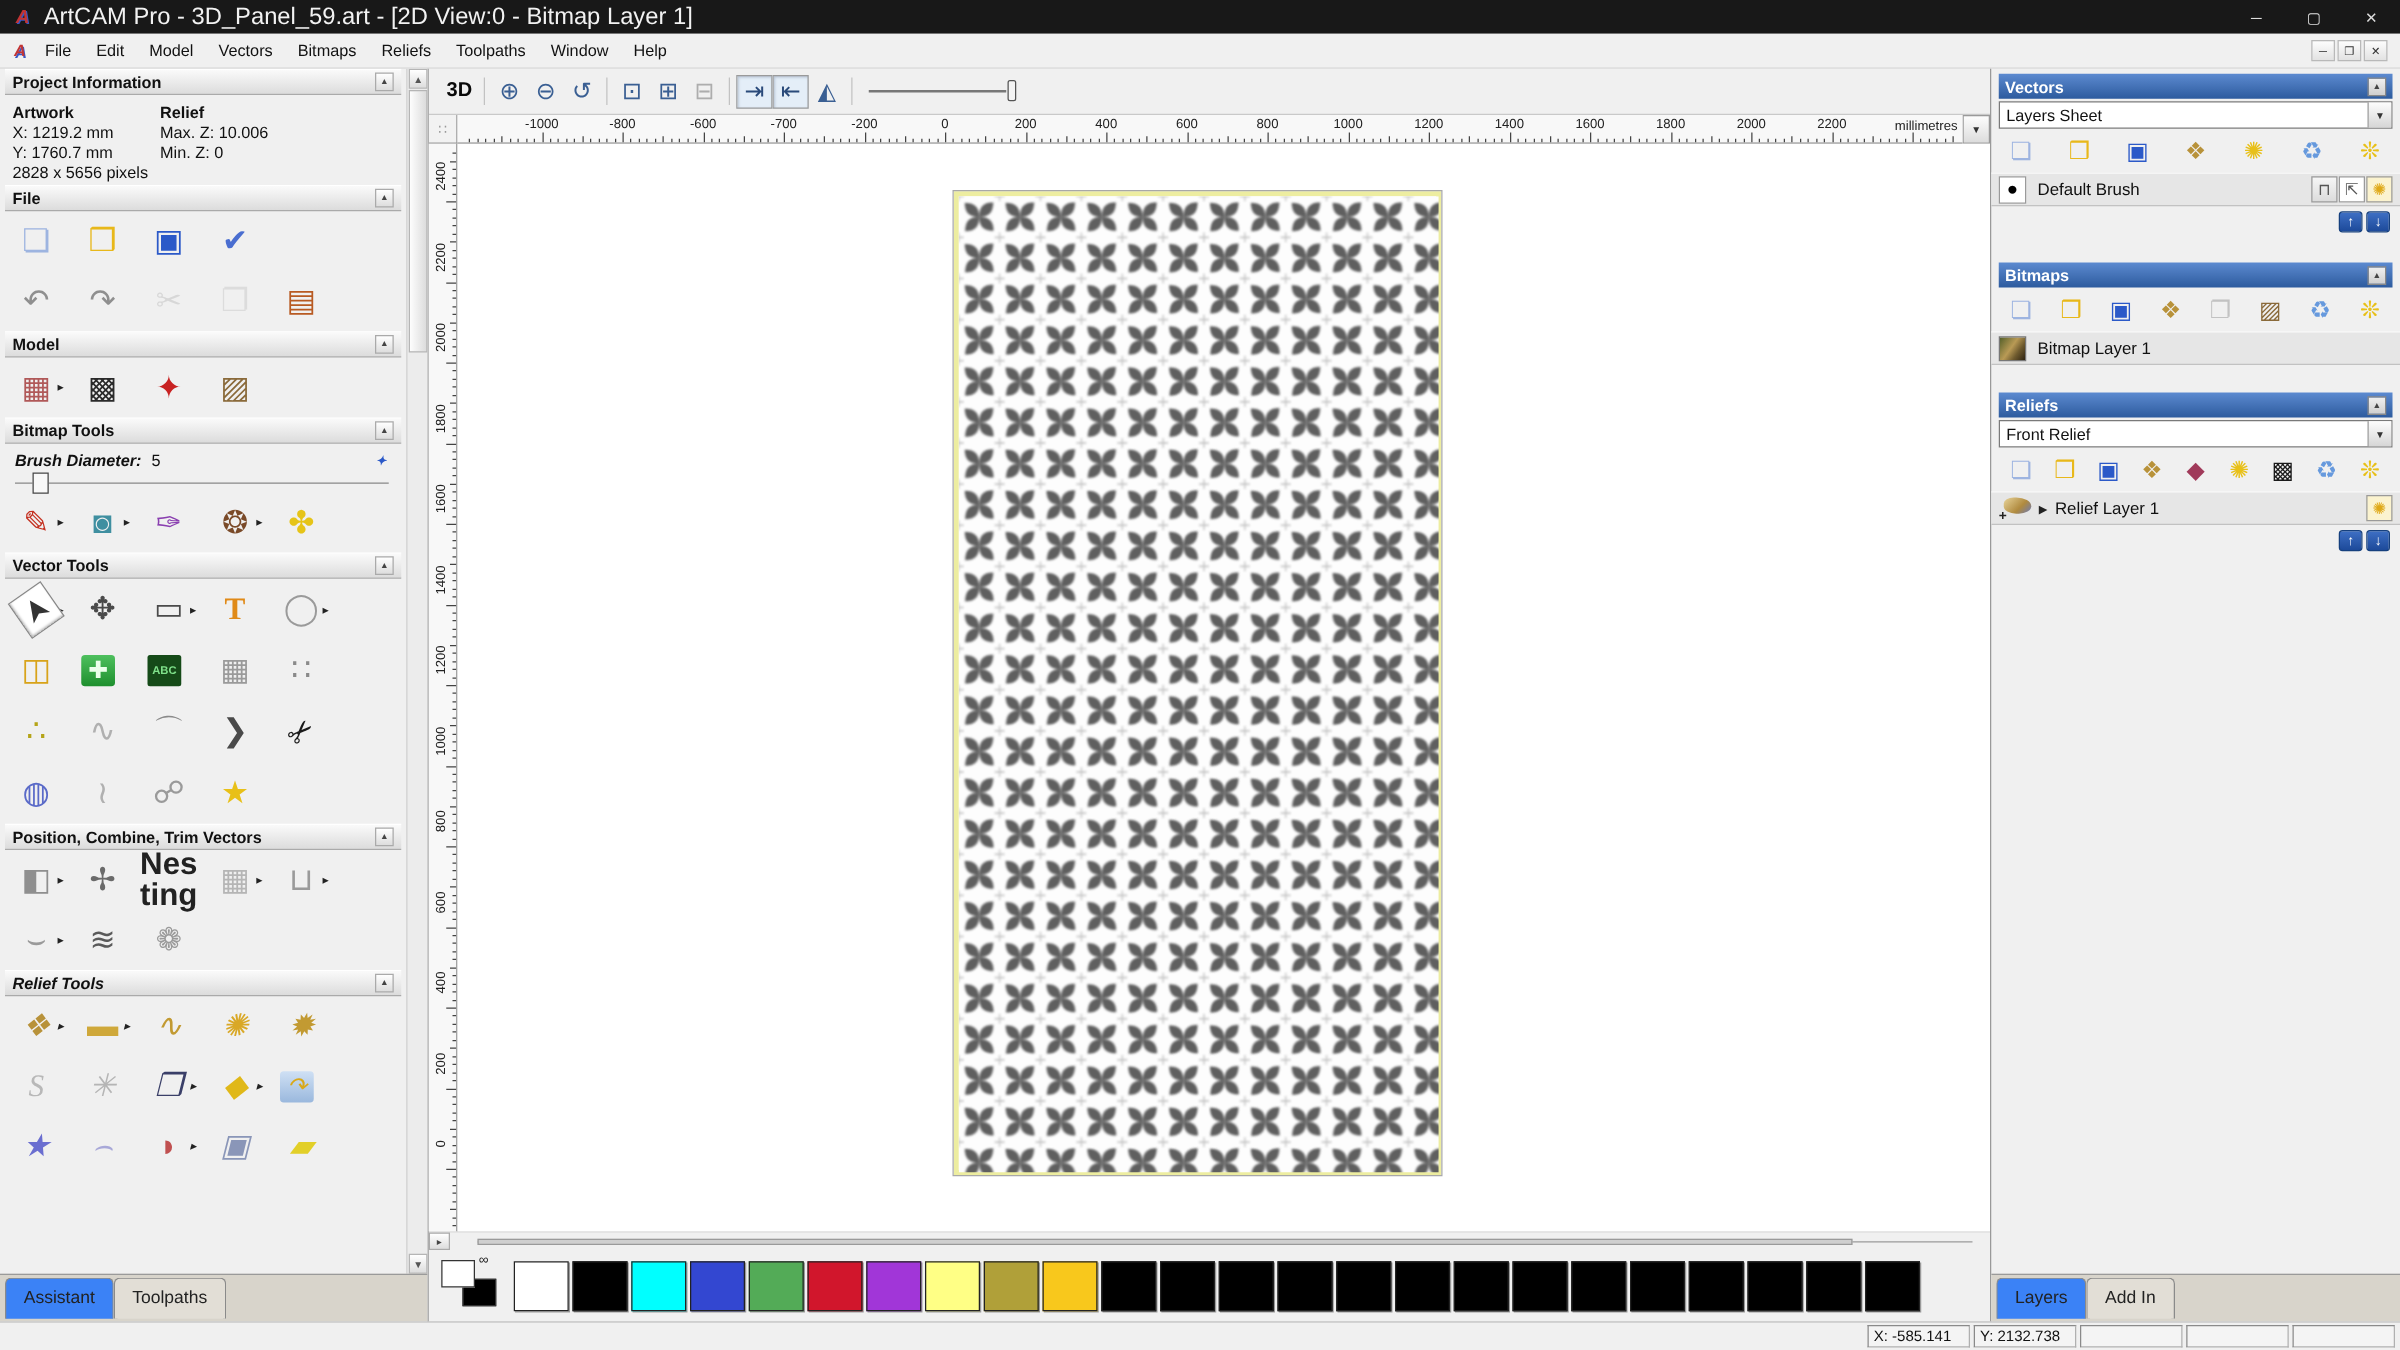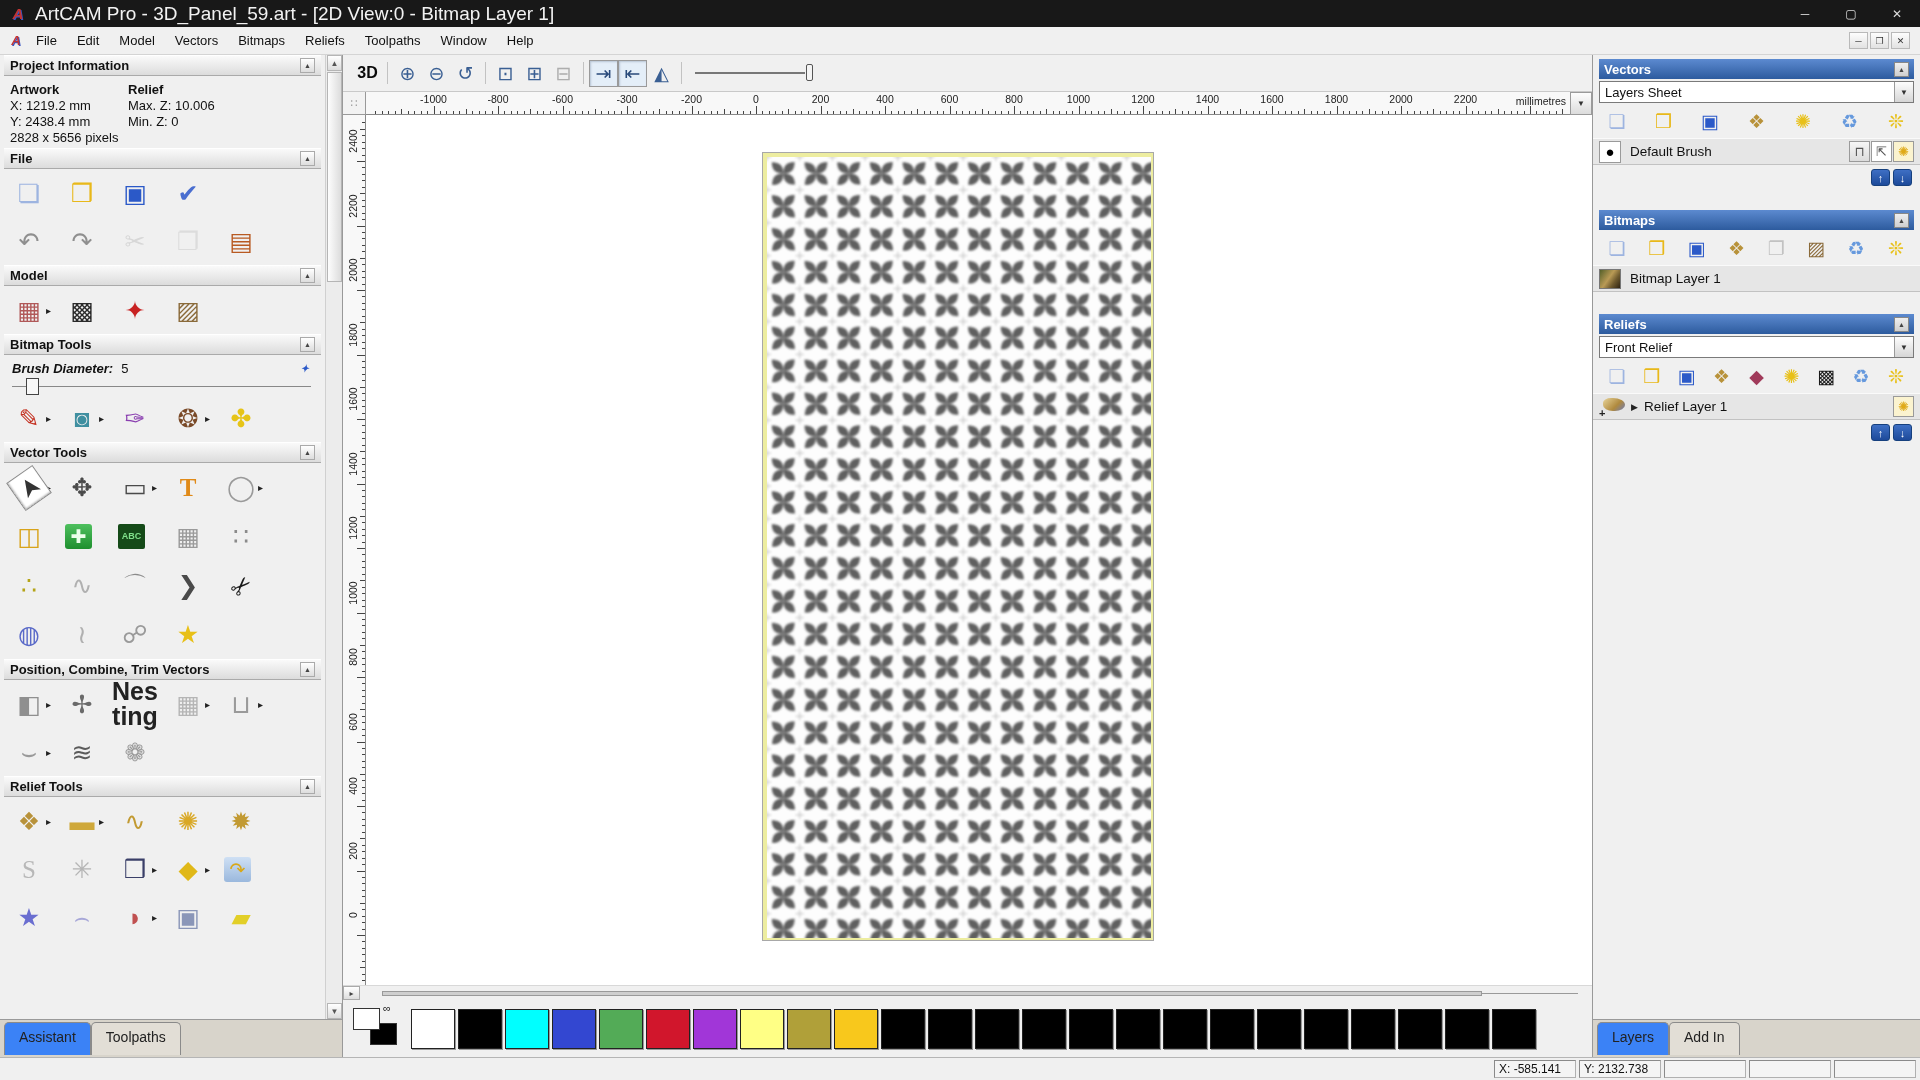--- a/index.html
+++ b/index.html
@@ -36,21 +36,21 @@
   .tool .fly{font-size:10px;color:#222;width:10px;}
   .tool.active .g{background:#fff;border:1px solid #888;box-shadow:inset 1px 1px 2px #bbb;}
   .tool.dis{opacity:.55;}
   .txt2{white-space:pre-line;font-size:10px;font-weight:bold;line-height:10px;text-align:center;}
   .brushrow{display:flex;align-items:center;padding:6px 12px 0 12px;font-style:italic;font-weight:bold;}
   .brushval{margin-left:8px;font-style:normal;font-weight:normal;}
   .bdiamond{margin-left:auto;color:#2b59c8;font-size:10px;margin-right:4px;}
   .sliderline{position:relative;height:16px;margin:2px 14px 0 12px;}
   .sliderline .track{position:absolute;top:8px;left:0;right:0;height:1px;background:#888;}
   .sliderline .thumb{position:absolute;top:0px;left:14px;width:13px;height:17px;background:#f8f8f8;border:1px solid #444;}
-  #relief-sec{height:172px;overflow:hidden;}
+  #relief-sec{height:172px;overflow:hidden;font-style:italic;}
   
   #lscroll{position:absolute;top:0;right:0;width:17px;bottom:38px;background:#ececec;border-left:1px solid #d0d0d0;}
   .sarrow{position:absolute;left:1px;width:15px;height:16px;background:linear-gradient(#fff,#ddd);border:1px solid #b5b5b5;font-size:8px;color:#555;display:flex;align-items:center;justify-content:center;}
   #lthumb{position:absolute;left:1px;top:17px;width:15px;height:210px;background:linear-gradient(90deg,#fdfdfd,#dcdcdc);border:1px solid #b5b5b5;}
   
   .tabbar{position:absolute;left:0;right:0;bottom:0;height:38px;background:#d8d4cb;border-top:1px solid #9a9a9a;display:flex;align-items:flex-start;padding-left:4px;}
   .tab{margin-top:2px;height:33px;padding:6px 14px 0 14px;border:1px solid #8a8a8a;border-bottom:none;border-radius:5px 5px 0 0;background:#e2ded6;font-size:14px;color:#222;}
   .tab.active{background:#3b82f6;position:relative;z-index:2;}
   
   #viewbar{height:37px;background:#f0f0f0;border-bottom:1px solid #c9c9c9;display:flex;align-items:center;padding-left:10px;}
@@ -158,21 +158,21 @@
     <div id="leftcontent">
       <div>
         <div class="sec-h">
           <span class="sec-t">Project Information</span>
           <span class="sec-btn">▲</span>
         </div>
         <div class="pi">
           <div class="pi-col">
             <b>Artwork</b>
             <span>X: 1219.2 mm</span>
-            <span>Y: 2438.4 mm</span>
+            <span>Y: 1760.7 mm</span>
           </div>
           <div class="pi-col">
             <b>Relief</b>
             <span>Max. Z: 10.006</span>
             <span>Min. Z: 0</span>
           </div>
           <div class="pi-px">2828 x 5656 pixels</div>
         </div>
       </div>
 
@@ -525,21 +525,21 @@
           <div class="htick" style="left: 202.95px; height: 3px;"></div>
           <div class="htick" style="left: 209.4px; height: 3px;"></div>
           <div class="htick" style="left: 215.85px; height: 3px;"></div>
           <div class="htick" style="left: 222.3px; height: 3px;"></div>
           <div class="htick" style="left: 228.75px; height: 5px;"></div>
           <div class="htick" style="left: 235.2px; height: 3px;"></div>
           <div class="htick" style="left: 241.65px; height: 3px;"></div>
           <div class="htick" style="left: 248.1px; height: 3px;"></div>
           <div class="htick" style="left: 254.55px; height: 3px;"></div>
           <div class="htick" style="left: 261px; height: 8px;"></div>
-          <span class="hlab" style="left: 261px;">-300</span>
+          <span class="hlab" style="left: 261px;">-700</span>
           <div class="htick" style="left: 267.45px; height: 3px;"></div>
           <div class="htick" style="left: 273.9px; height: 3px;"></div>
           <div class="htick" style="left: 280.35px; height: 3px;"></div>
           <div class="htick" style="left: 286.8px; height: 3px;"></div>
           <div class="htick" style="left: 293.25px; height: 5px;"></div>
           <div class="htick" style="left: 299.7px; height: 3px;"></div>
           <div class="htick" style="left: 306.15px; height: 3px;"></div>
           <div class="htick" style="left: 312.6px; height: 3px;"></div>
           <div class="htick" style="left: 319.05px; height: 3px;"></div>
           <div class="htick" style="left: 325.5px; height: 8px;"></div>

